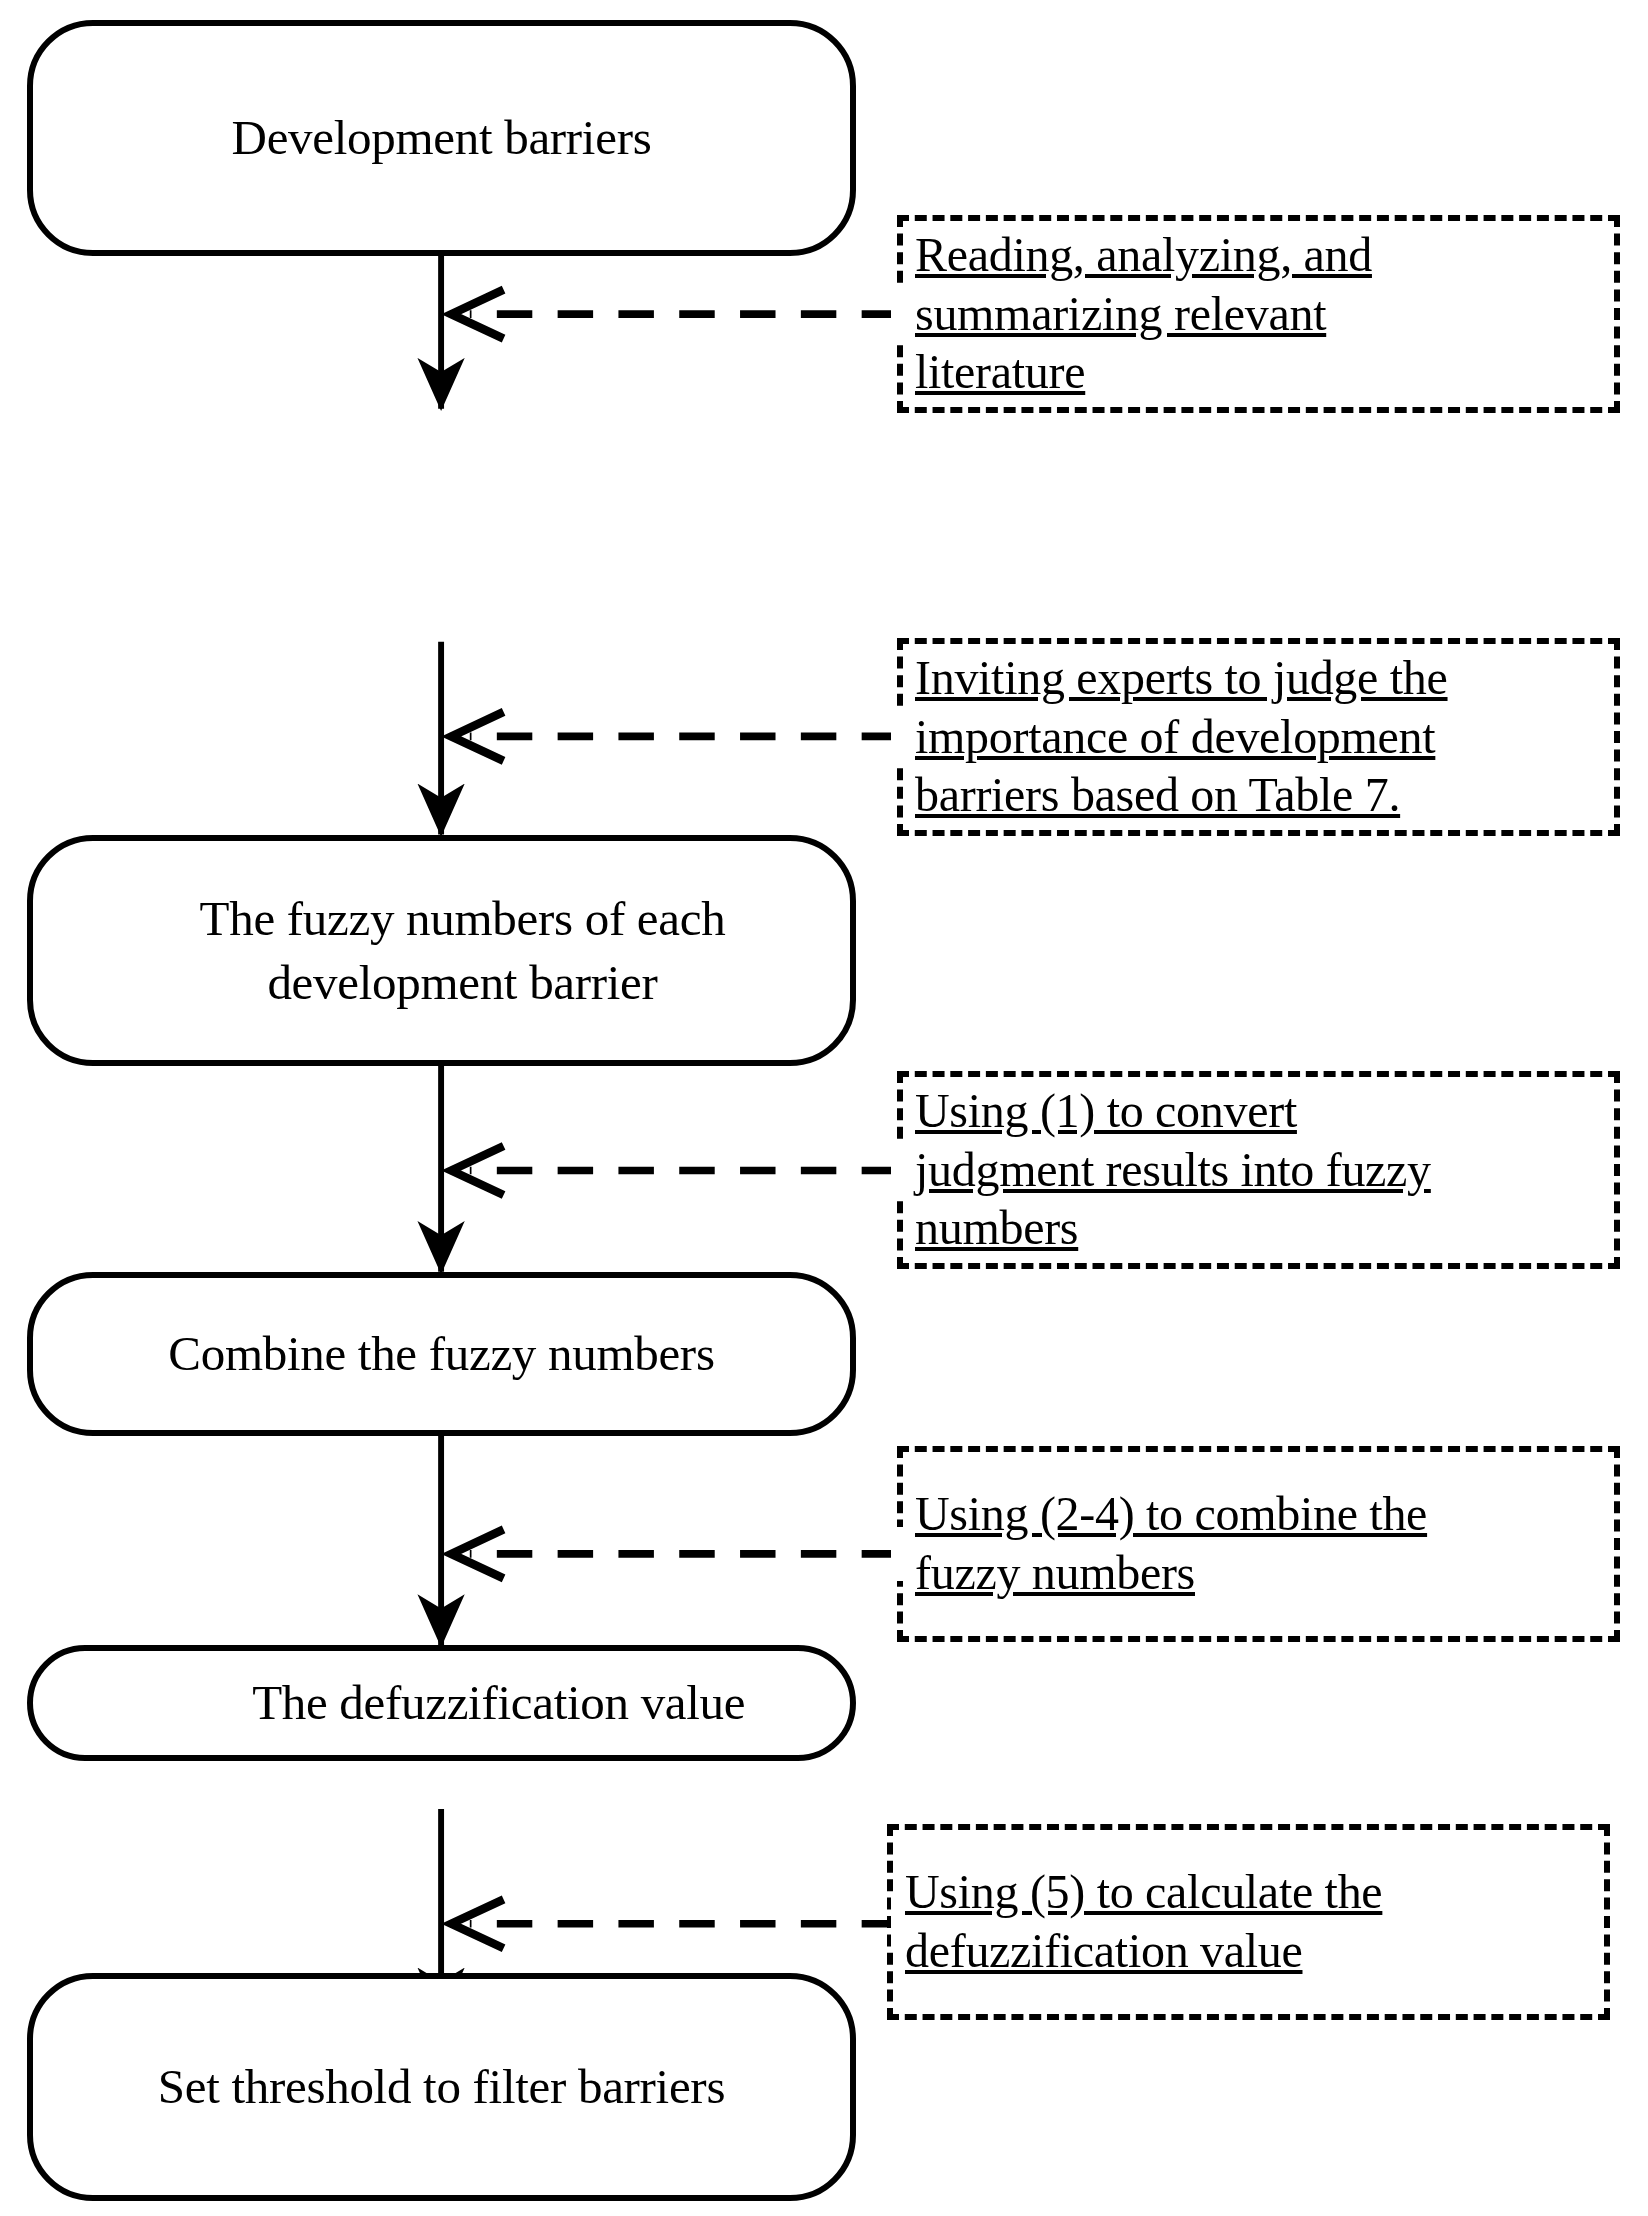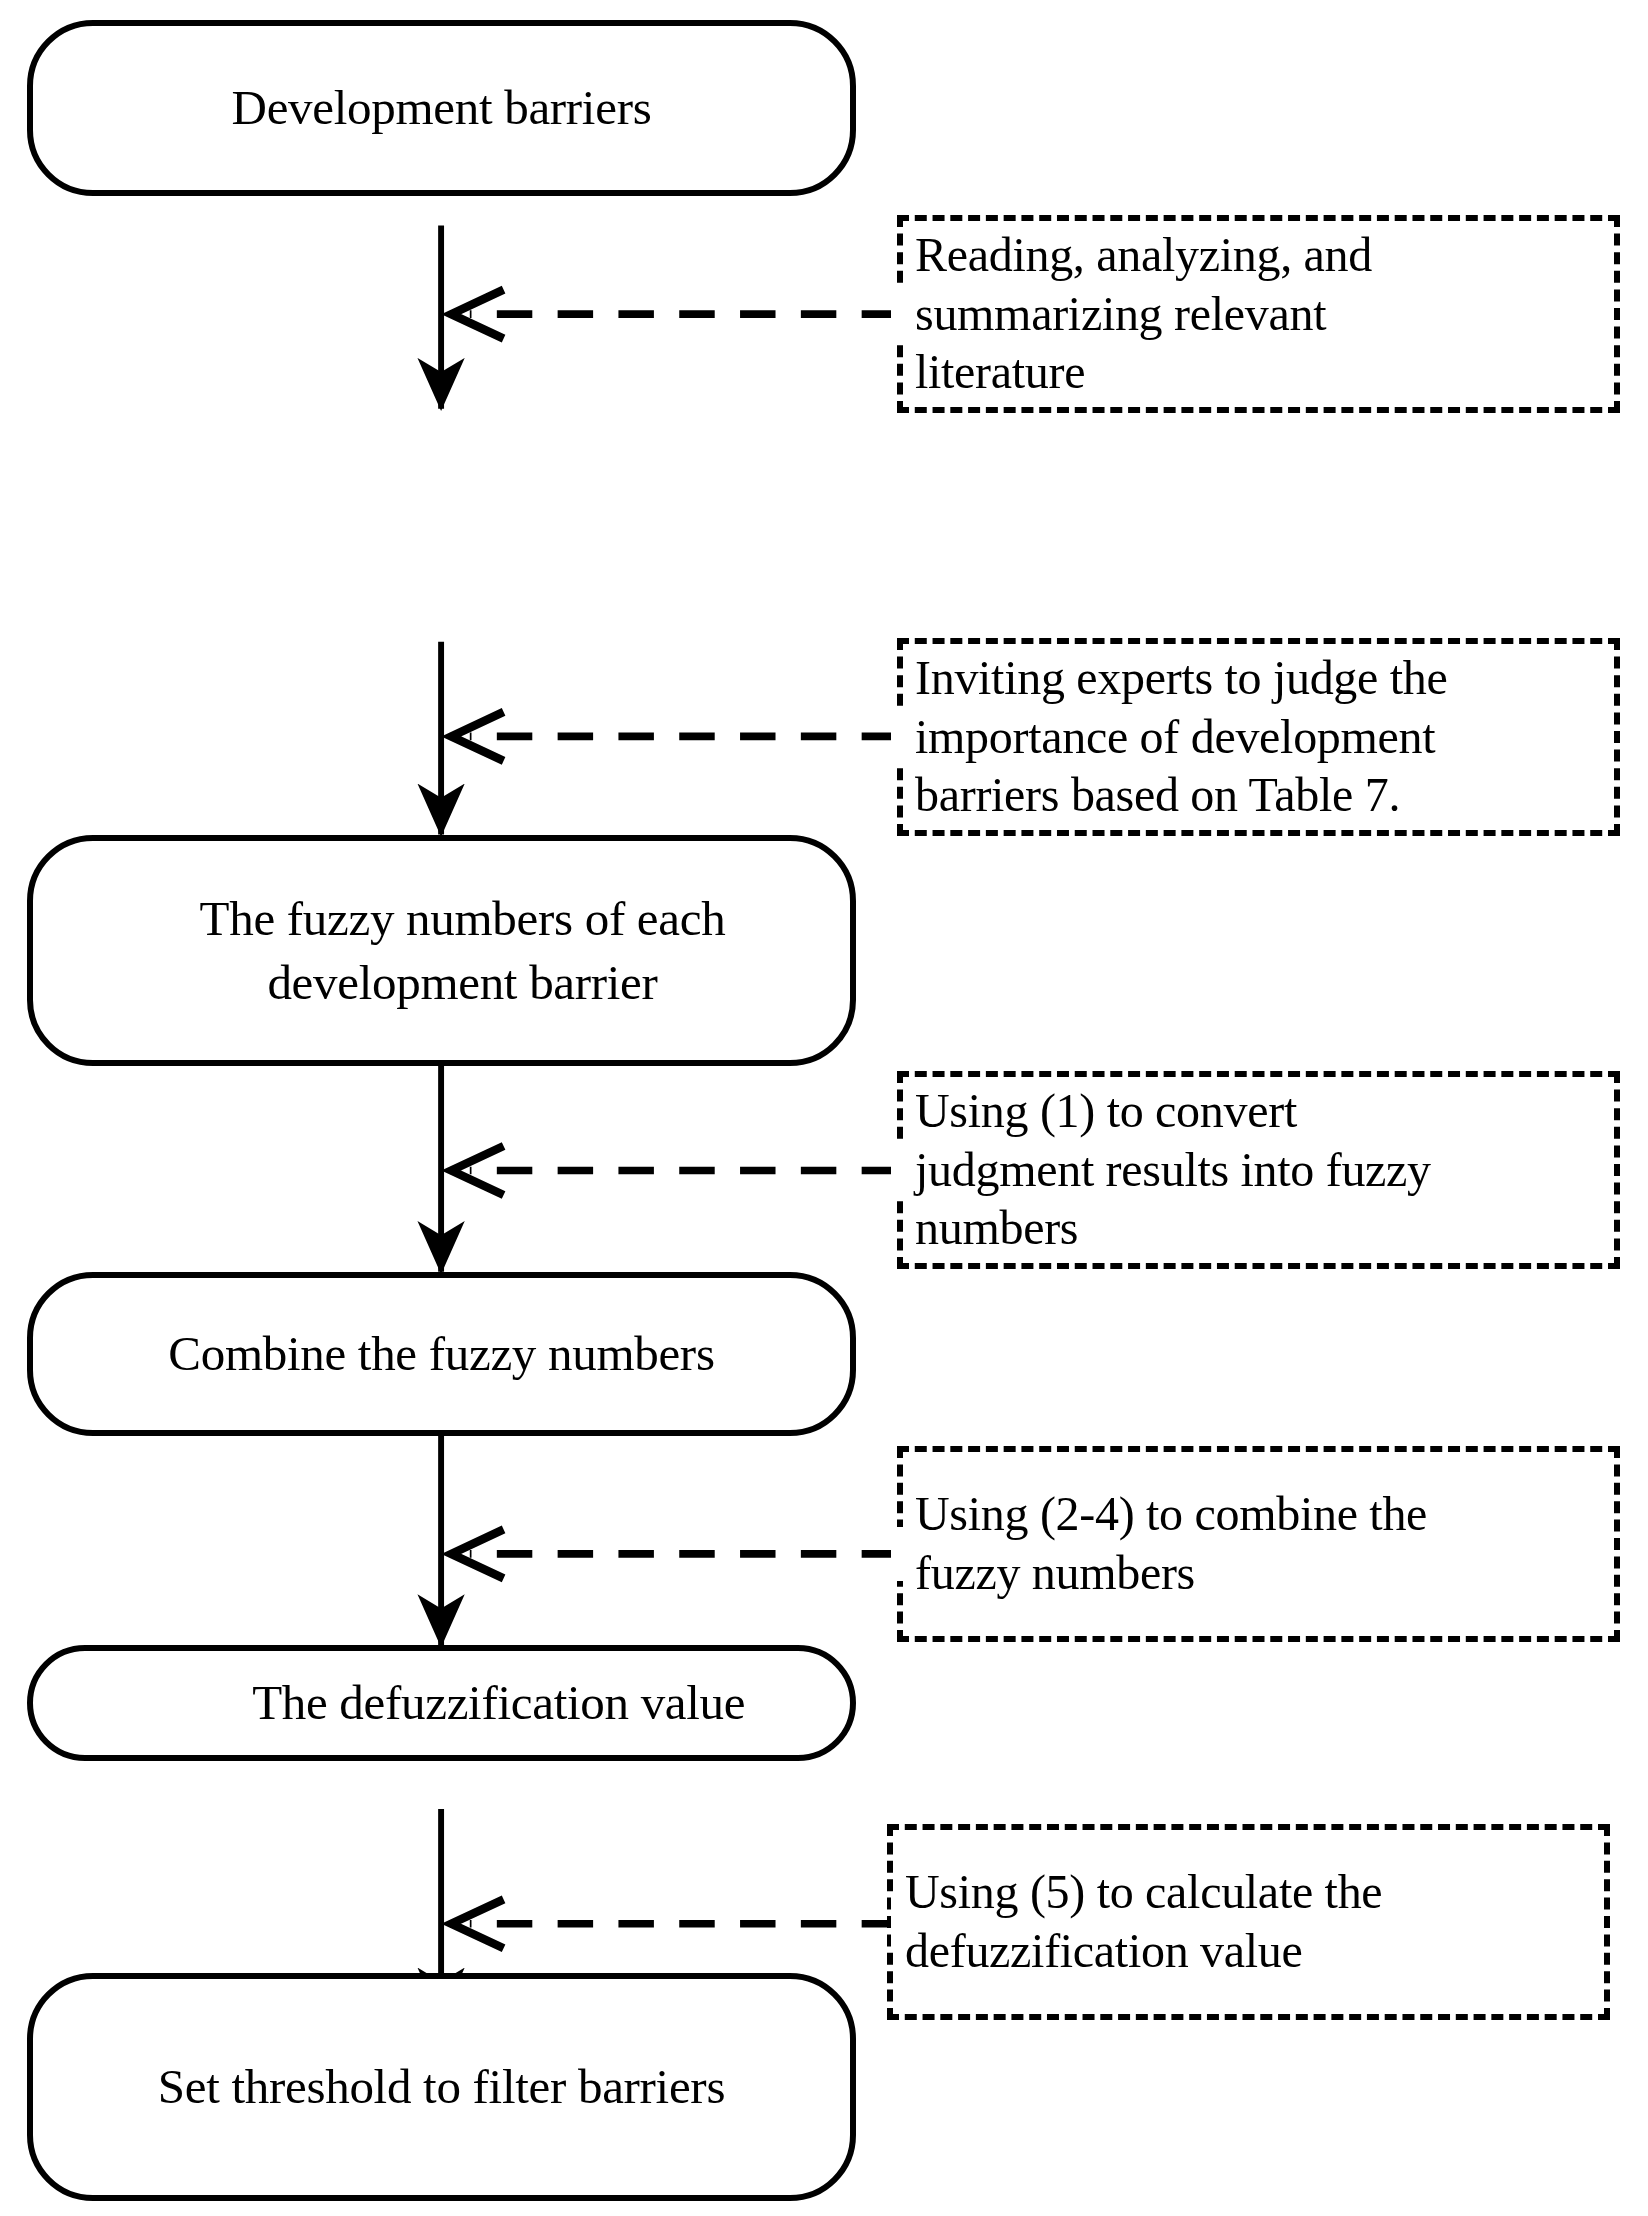--- a/index.html
+++ b/index.html
@@ -46,20 +46,21 @@
     white-space: pre-line;
   }
   .note-box {
     position: absolute;
     box-sizing: border-box;
     border: 6px dashed #000000;
     background: transparent;
     display: flex;
     align-items: center;
     justify-content: center;
+    text-decoration: underline;
   }
   .note-label {
     display: block;
     width: 100%;
     padding-left: 12px;
     font-size: 48px;
     line-height: 1.22;
     letter-spacing: -0.3px;
     text-align: left;
     white-space: pre-line;
@@ -118,21 +119,21 @@
 
     <g>
       <line x1="522" y1="2142" x2="522" y2="2390" stroke="#000000" stroke-width="7" marker-end="url(#solid-head)"></line>
     </g>
     <g>
       <line x1="1062" y1="2278" x2="556" y2="2278" stroke="#000000" stroke-width="9" stroke-dasharray="42 30"></line>
       <polyline points="596,2249 534,2278 596,2307" fill="none" stroke="#000000" stroke-width="10" stroke-linecap="butt" stroke-linejoin="miter"></polyline>
     </g>
   </svg>
 
-  <div class="node-box" style="left:27px; top:20px; width:829px; height:176px; border-radius:66px;">
+  <div class="node-box" style="left:27px; top:20px; width:829px; height:236px; border-radius:66px;">
     <span class="node-label">Development barriers</span>
   </div>
 
 
   <div class="node-box" style="left:27px; top:835px; width:829px; height:231px; border-radius:66px;padding-left:42px;">
     <span class="node-label">The fuzzy numbers of each
 development barrier</span>
   </div>
 
   <div class="node-box" style="left:27px; top:1272px; width:829px; height:164px; border-radius:66px;">

